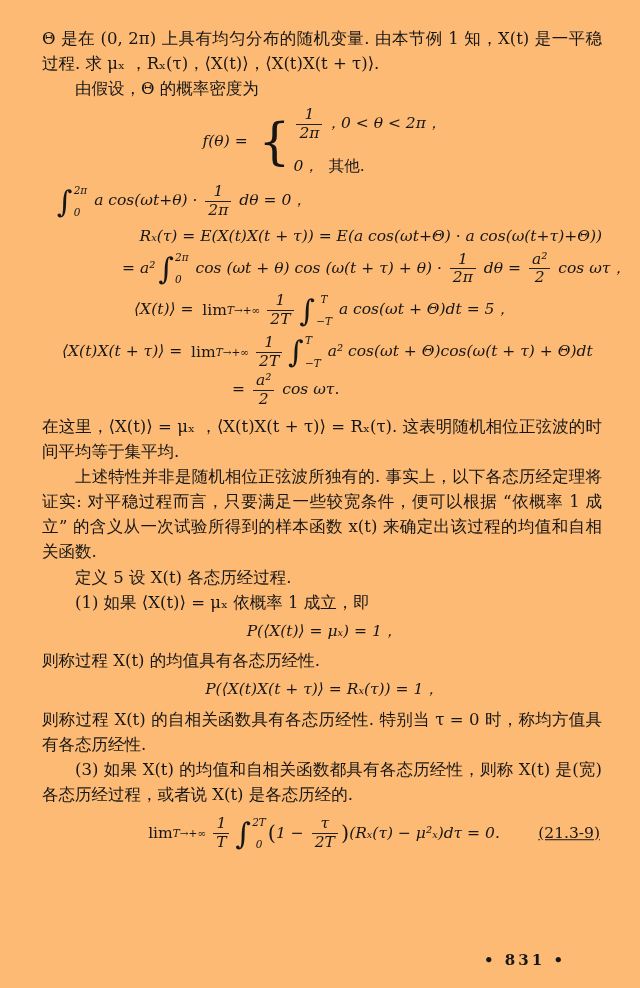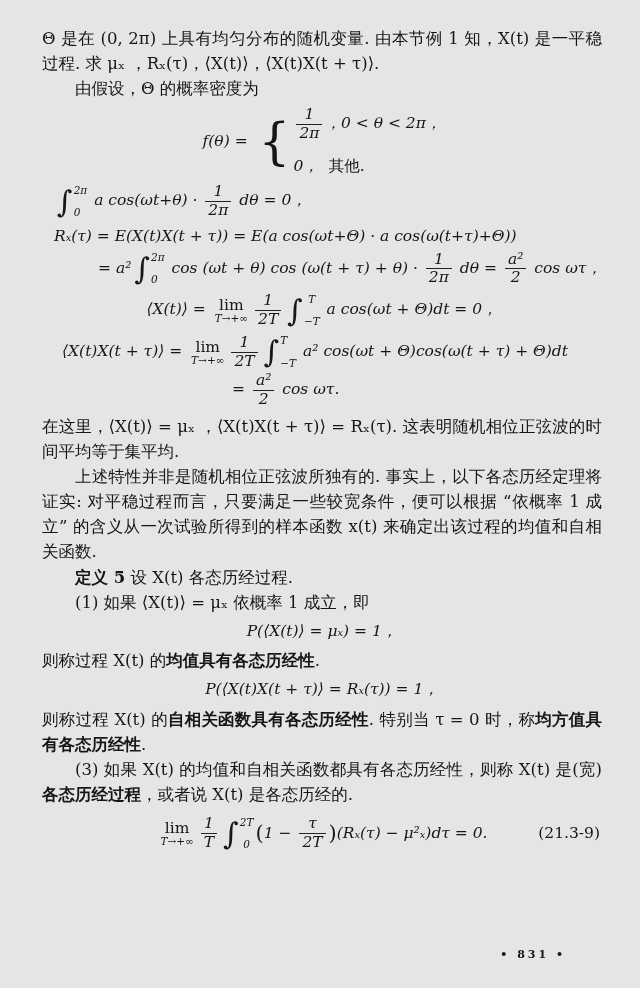--- a/index.html
+++ b/index.html
@@ -1,69 +1,69 @@
 <!DOCTYPE html>
 <html><head>
 <meta charset="utf-8">
 <style>
   html,body { margin:0; padding:0; background:#fbfbf8; }
   .page {
     position:relative;
     width:640px; height:988px;
     box-sizing:border-box;
     padding:26px 38px 10px 42px;
-    background:#e5e5e5;
+    background:#fdba74;
     color:#161616;
     font-family:"DejaVu Serif", serif;
     font-size:16.5px;
     line-height:1.52;
     overflow:hidden;
   }
   .para { margin:0; text-align:justify; }
   .indent { text-indent:2em; }
-  .bd { font-weight:bold;margin-top:36px; }
+  .bd { font-weight:normal;margin-top:36px; }
 
   
   .formula {
     font-size:15.5px;
     font-style:italic;
     margin:5px 0;
     white-space:nowrap;
   }
   .formula .up { font-style:normal; }
   .center { text-align:center; }
   .fline { margin:2px 0; }
-  .cont-a { margin-left:56px; }
+  .cont-a { margin-left:80px; }
   .cont-b { margin-left:190px; }
 
   .frac { display:inline-block; vertical-align:middle; text-align:center; margin:0 3px; line-height:1.15; }
   .frac .num, .frac .den { display:block; padding:0 3px; }
   .frac .den { border-top:1px solid #222; }
 
   .int { display:inline-flex; align-items:center; vertical-align:middle; margin:0 2px 0 3px; }
   .int .glyph { font-size:30px; line-height:1; font-style:normal; }
   .int .lims { display:flex; flex-direction:column; justify-content:space-between; height:34px; font-size:10.5px; line-height:1.1; margin-left:1px; }
   .int .lims .sub { margin-top:auto; }
 
-  .lim { display:inline-flex; flex-direction:column; align-items:center; vertical-align:middle; line-height:1.05; margin:0 4px; }
+  .lim { display:inline-flex; align-items:center; vertical-align:middle; line-height:1.05; margin:0 4px; }
   .lim .top { font-style:normal; }
   .lim .bot { font-size:10.5px; }
 
   .cases { display:inline-flex; align-items:center; vertical-align:middle; text-align:left; }
   .cases .brace { font-size:50px; line-height:0.9; font-style:normal; margin:0 3px 0 6px; font-weight:300; }
   .cases .rows .row { display:block; }
   .cases .row + .row { margin-top:12px; }
 
   .eqrow { position:relative; text-align:center; margin:8px 0 6px 0; }
-  .eqrow .eqnum { position:absolute; right:2px; top:50%; transform:translateY(-50%); font-style:normal; }
+  .eqrow .eqnum { position:absolute; right:2px; top:50%; transform:translateY(-50%); font-style:normal;text-decoration:underline; }
   .bigp { font-size:21px; vertical-align:middle; font-style:normal; }
 
   .pagenum {
-    position:absolute; bottom:24px; right:74px;
-    font-size:11px; letter-spacing:3px; font-weight:bold;
+    position:absolute; bottom:16px; right:74px;
+    font-size:15px; letter-spacing:3px; font-weight:bold;
   }
 </style>
 </head>
 <body>
 
 <div class="page">
 
   <p class="para">Θ 是在 (0, 2π) 上具有均匀分布的随机变量. 由本节例 1 知，X(t) 是一平稳过程. 求 μₓ ，Rₓ(τ)，⟨X(t)⟩，⟨X(t)X(t + τ)⟩.</p>
   <p class="para indent">由假设，Θ 的概率密度为</p>
 
@@ -81,21 +81,21 @@
     <span class="int">
         <span class="glyph">∫</span>
         <span class="lims">
           <span class="sup">2π</span>
           <span class="sub">0</span>
         </span>
       </span><span> a cos(ωt+θ) · </span><span class="frac"><span class="num">1</span><span class="den">2π</span></span><span> dθ = 0，</span>
   </div>
 
   <div class="formula">
-    <div class="fline" style="margin-left:12px;"><span>Rₓ(τ) = E(X(t)X(t + τ)) = E(a cos(ωt+Θ) · a cos(ω(t+τ)+Θ))</span></div>
+    <div class="fline" style="margin-left:12px;text-align:right;"><span>Rₓ(τ) = E(X(t)X(t + τ)) = E(a cos(ωt+Θ) · a cos(ω(t+τ)+Θ))</span></div>
     <div class="fline cont-a">
       <span>= a²</span><span class="int">
           <span class="glyph">∫</span>
           <span class="lims">
             <span class="sup">2π</span>
             <span class="sub">0</span>
           </span>
         </span><span> cos (ωt + θ) cos (ω(t + τ) + θ) · </span><span class="frac"><span class="num">1</span><span class="den">2π</span></span><span> dθ = </span><span class="frac"><span class="num">a²</span><span class="den">2</span></span><span> cos ωτ，</span>
     </div>
   </div>
@@ -103,21 +103,21 @@
   <div class="formula center">
     <span>⟨X(t)⟩ = </span><span class="lim">
         <span class="top">lim</span>
         <span class="bot">T→+∞</span>
       </span><span class="frac"><span class="num">1</span><span class="den">2T</span></span><span class="int">
         <span class="glyph">∫</span>
         <span class="lims">
           <span class="sup">T</span>
           <span class="sub">−T</span>
         </span>
-      </span><span> a cos(ωt + Θ)dt = 0，</span>
+      </span><span> a cos(ωt + Θ)dt = 5，</span>
   </div>
 
   <div class="formula">
     <div class="fline" style="margin-left:20px;">
       <span>⟨X(t)X(t + τ)⟩ = </span><span class="lim">
           <span class="top">lim</span>
           <span class="bot">T→+∞</span>
         </span><span class="frac"><span class="num">1</span><span class="den">2T</span></span><span class="int">
           <span class="glyph">∫</span>
           <span class="lims">

